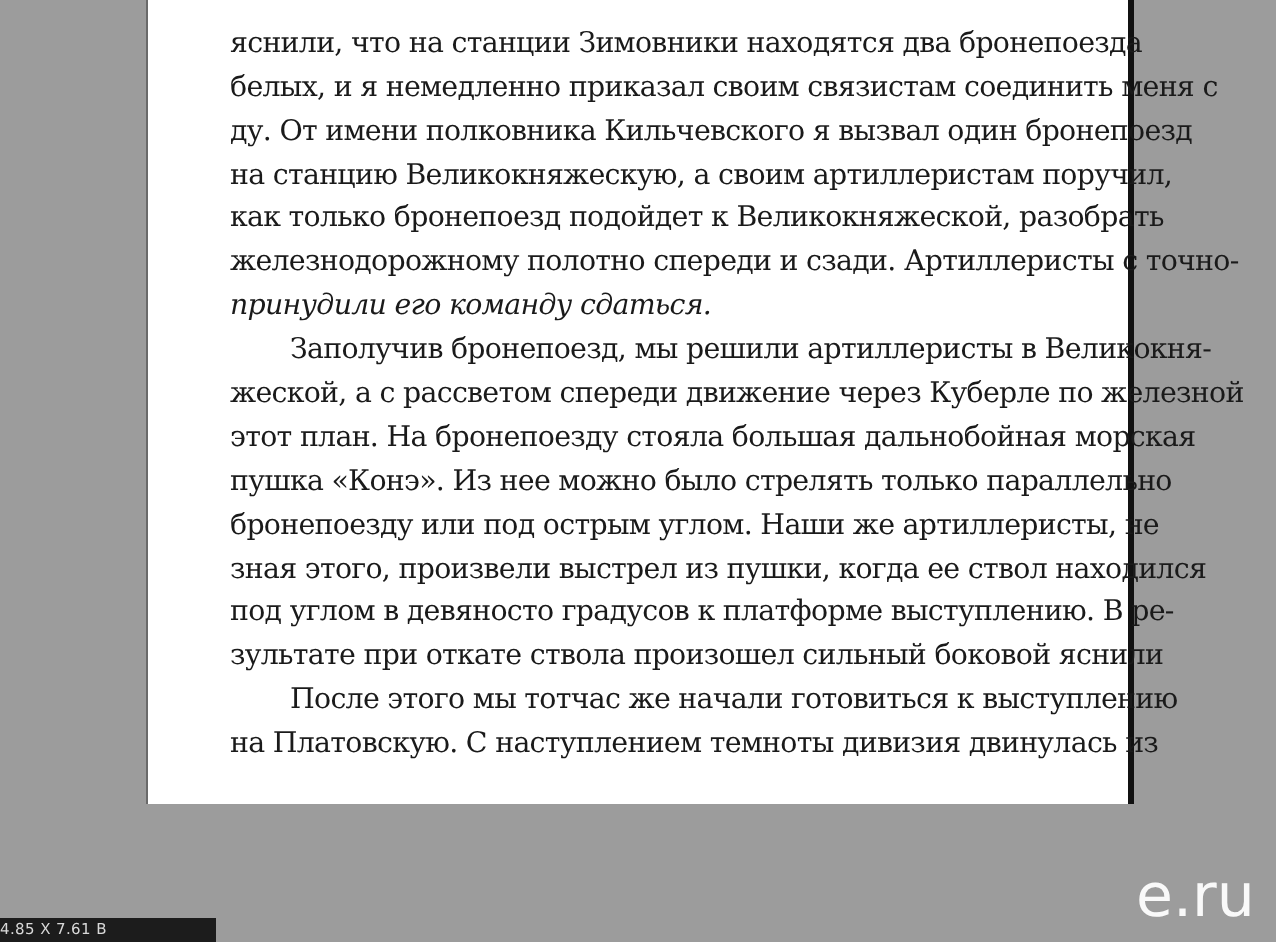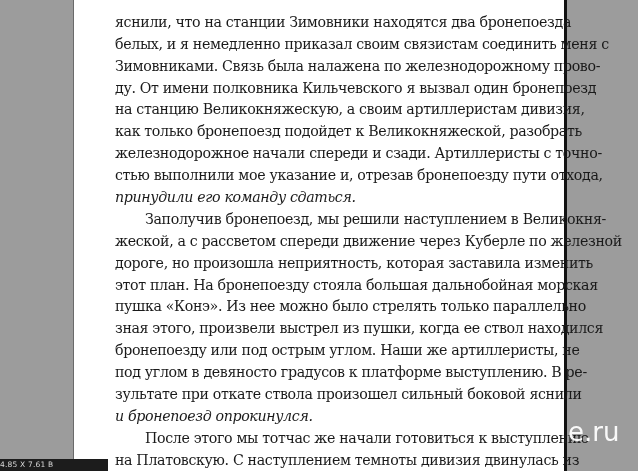--- a/index.html
+++ b/index.html
@@ -15,21 +15,21 @@
       width: 638px;
       height: 471px;
       background: #9c9c9c;
       overflow: hidden;
     }
     .page {
       position: absolute;
       left: 73px;
       top: 0;
       width: 490px;
-      height: 471px;
+      height: 402px;
       background: #ffffff;
       border-left: 1px solid #6a6a6a;
       border-right: 3px solid #111111;
       box-sizing: content-box;
     }
     .text {
       position: absolute;
       left: 41px;
       top: -10px;
       width: 434px;
@@ -63,54 +63,50 @@
       background: #1c1c1c;
       color: #d8d8d8;
       font-family: "DejaVu Sans", "Liberation Sans", sans-serif;
       font-size: 7.5px;
       line-height: 12px;
       letter-spacing: 0.2px;
     }
     .watermark {
       position: absolute;
       left: 568px;
-      top: 416px;
+      top: 433px;
       color: #ffffff;
       font-family: "DejaVu Sans", "Liberation Sans", sans-serif;
-      font-size: 26px;
+      font-size: 30px;
       line-height: 32px;
       opacity: 0.95;
     }
   </style>
 </head>
 <body>
 
 <div class="viewer">
   <div class="page">
     <div class="text">
       <span class="line" style="visibility:hidden">ясодили, что на станции Зимовники находятся два бронепоезда</span>
       <span class="line">яснили, что на станции Зимовники находятся два бронепоезда</span>
       <span class="line">белых, и я немедленно приказал своим связистам соединить меня с</span>
-      <span class="line">Зимовниками. Связь была налажена по железнодорожному прово-</span>
       <span class="line">ду. От имени полковника Кильчевского я вызвал один бронепоезд</span>
-      <span class="line">на станцию Великокняжескую, а своим артиллеристам дивизия,</span>
+      <span class="line">на станцию Великокняжескую, а своим артиллеристам поручил,</span>
       <span class="line">как только бронепоезд подойдет к Великокняжеской, разобрать</span>
-      <span class="line">железнодорожное начали спереди и сзади. Артиллеристы с точно-</span>
-      <span class="line">стью выполнили мое указание и, отрезав бронепоезду пути отхода,</span>
+      <span class="line">железнодорожному полотно спереди и сзади. Артиллеристы с точно-</span>
       <span class="line last">принудили его команду сдаться.</span>
-      <span class="line indent">Заполучив бронепоезд, мы решили наступлением в Великокня-</span>
+      <span class="line indent">Заполучив бронепоезд, мы решили артиллеристы в Великокня-</span>
       <span class="line">жеской, а с рассветом спереди движение через Куберле по железной</span>
-      <span class="line">дороге, но произошла неприятность, которая заставила изменить</span>
       <span class="line">этот план. На бронепоезду стояла большая дальнобойная морская</span>
       <span class="line">пушка «Конэ». Из нее можно было стрелять только параллельно</span>
+      <span class="line">бронепоезду или под острым углом. Наши же артиллеристы, не</span>
       <span class="line">зная этого, произвели выстрел из пушки, когда ее ствол находился</span>
-      <span class="line">бронепоезду или под острым углом. Наши же артиллеристы, не</span>
       <span class="line">под углом в девяносто градусов к платформе выступлению. В ре-</span>
       <span class="line">зультате при откате ствола произошел сильный боковой яснили</span>
-      <span class="line last">и бронепоезд опрокинулся.</span>
       <span class="line indent">После этого мы тотчас же начали готовиться к выступлению</span>
       <span class="line">на Платовскую. С наступлением темноты дивизия двинулась из</span>
 
     </div>
   </div>
 
   <div class="watermark">e.ru</div>
 
   <div class="status-bar">4.85 X 7.61 В</div>
 </div>

